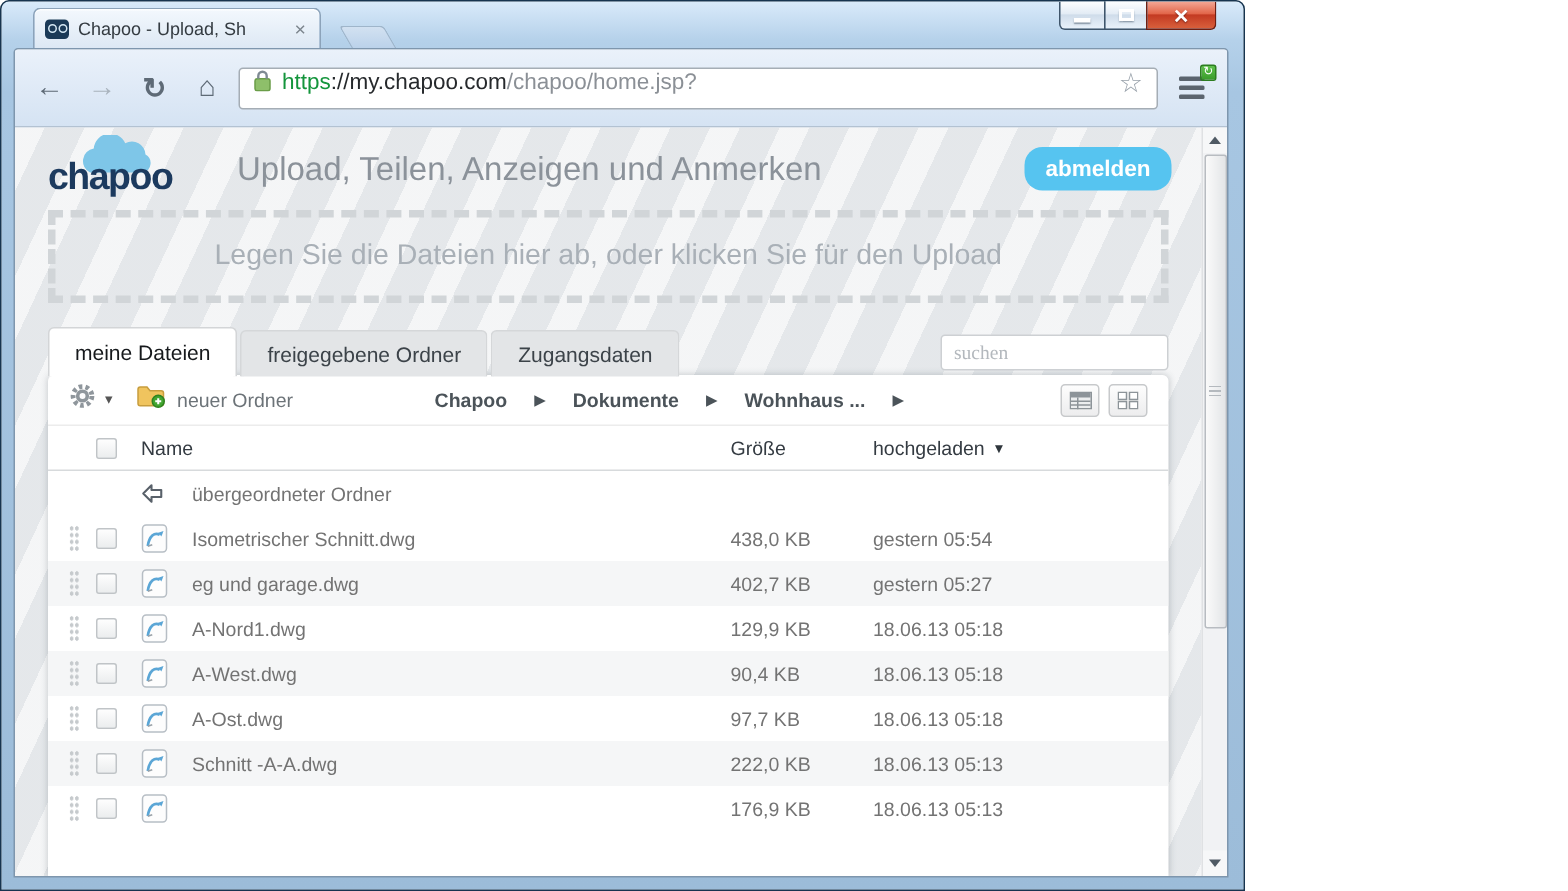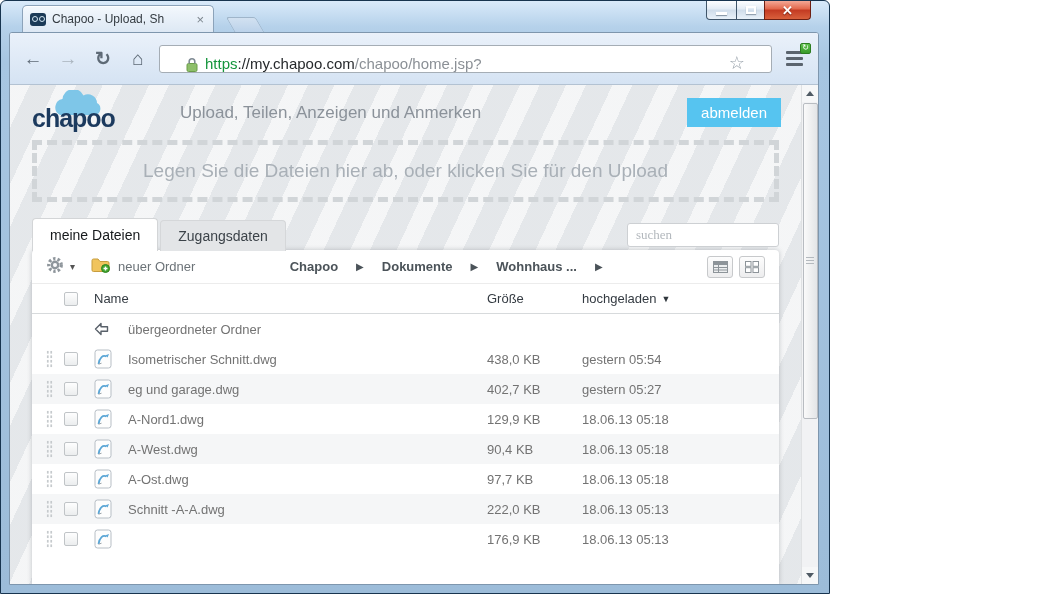--- a/index.html
+++ b/index.html
@@ -35,21 +35,21 @@
   .glyph-close{color:#fff;font-size:13px;font-weight:bold;text-shadow:0 1px 1px rgba(60,0,0,.6);line-height:1}
 
   
   .chrome-frame{flex:1;display:flex;flex-direction:column;border:1px solid #7e96ad;border-radius:3px 3px 0 0;overflow:hidden;background:#fff}
   .chrome-toolbar{height:52px;flex:none;background:linear-gradient(#eaf1fa,#d5e3f3);
     border-bottom:1px solid #b3c2d2;display:flex;align-items:center;padding:0 9px;gap:7px}
   .nav-btn{width:28px;height:28px;display:flex;align-items:center;justify-content:center;
     font-size:19px;font-weight:bold;color:#5e6a76;border-radius:3px}
   .nav-btn.disabled{color:#a9b3bd}
   .omnibox{flex:1;height:28px;background:#fff;border:1px solid #a5adb5;border-radius:3px;
-    display:flex;align-items:flex-end;padding:0 26px;gap:7px}
+    display:flex;align-items:flex-start;padding:0 9px;gap:7px}
   .lock-icon{flex:none;display:flex}
   .url{font-size:15px;white-space:nowrap;overflow:hidden;flex:1}
   .url .scheme{color:#14953c}
   .url .host{color:#26292c}
   .url .path{color:#8b9096}
   .star-icon{font-size:18px;color:#98a1aa;line-height:1}
   .menu-btn{width:30px;height:28px;position:relative;display:flex;flex-direction:column;justify-content:center;gap:3px;align-items:center}
   .menu-btn i{display:block;width:17px;height:3px;background:#5b646e;border-radius:1px}
   .menu-badge{position:absolute;top:-2px;right:-2px;width:11px;height:11px;border-radius:2px;
     background:linear-gradient(#5fc14d,#3a9c2b);border:1px solid #2c7d20;color:#fff;font-size:8px;
@@ -57,23 +57,23 @@
 
   
   .viewport{flex:1;display:flex;overflow:hidden}
   .page{flex:1;overflow:hidden;display:flex;flex-direction:column;background-color:#eaecee;
     background-image:repeating-linear-gradient(115deg,rgba(255,255,255,.5) 0 18px,rgba(222,226,230,.45) 18px 42px)}
 
   .site-header{height:55px;flex:none;display:flex;align-items:center;padding:0 20px}
   .logo{position:relative;width:104px;height:46px;flex:none}
   .logo-cloud{position:absolute;left:14px;top:0}
   .logo-text{position:absolute;left:2px;bottom:3px;font-size:25px;font-weight:bold;color:#1c3a5e;letter-spacing:-1px}
-  .tagline{margin-left:46px;font-size:17px;color:#8b929a}
-  .logout-btn{margin-left:auto;background:#56c4f0;color:#fff;border:none;border-radius:0;
-    padding:6px 14px;font-size:15px;font-weight:normal;font-family:inherit}
+  .tagline{margin-left:24px;font-size:22px;color:#8b929a}
+  .logout-btn{margin-left:auto;background:#56c4f0;color:#fff;border:none;border-radius:12px;
+    padding:6px 14px;font-size:15px;font-weight:bold;font-family:inherit}
 
   .dropzone{margin:0 22px;height:62px;flex:none;border:5px dashed #d1d5d8;
     display:flex;align-items:center;justify-content:center}
   .dropzone-label{font-size:19px;color:#a9b0b7}
 
   .tabs-row{margin:16px 22px -1px;height:33px;flex:none;display:flex;align-items:flex-end;position:relative;z-index:5}
   .site-tabs{display:flex;align-items:flex-end}
   .site-tab{height:31px;background:#e3e5e7;border:1px solid #d5d7d9;border-bottom:none;border-radius:4px 4px 0 0;
     margin-right:2px;padding:0 17px;display:flex;align-items:center;font-size:14px;color:#3c4349}
   .site-tab.active{height:33px;background:#fff;border-color:#d3d5d7;color:#16191c;z-index:6}
@@ -196,20 +196,23 @@
         <div class="dropzone">
           <span class="dropzone-label">Legen Sie die Dateien hier ab, oder klicken Sie für den Upload</span>
         </div>
 
         <div class="tabs-row">
           <div class="site-tabs" id="site-tabs">
               <div class="site-tab active">
     <span class="tab-label">meine Dateien</span>
   </div>
               <div class="site-tab">
+    <span class="tab-label">freigegebene Ordner</span>
+  </div>
+              <div class="site-tab">
     <span class="tab-label">Zugangsdaten</span>
   </div>
             </div>
           <input class="search-box" type="text" placeholder="suchen" style="">
         </div>
 
         <div class="panel">
 
           <div class="panel-toolbar">
             <div class="gear-btn">

